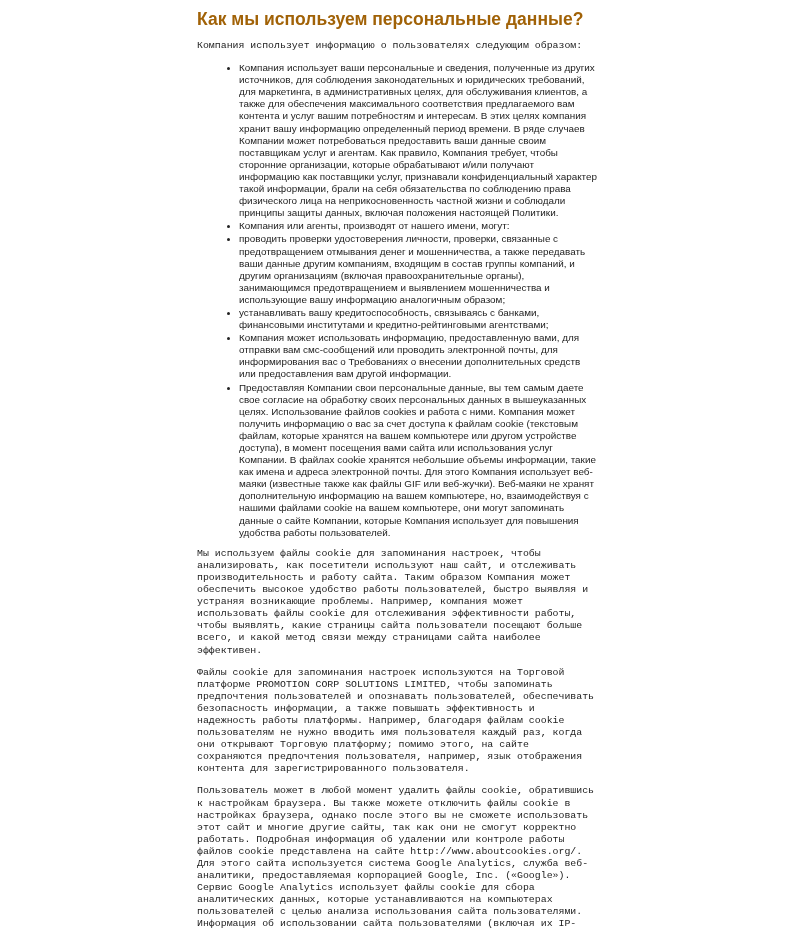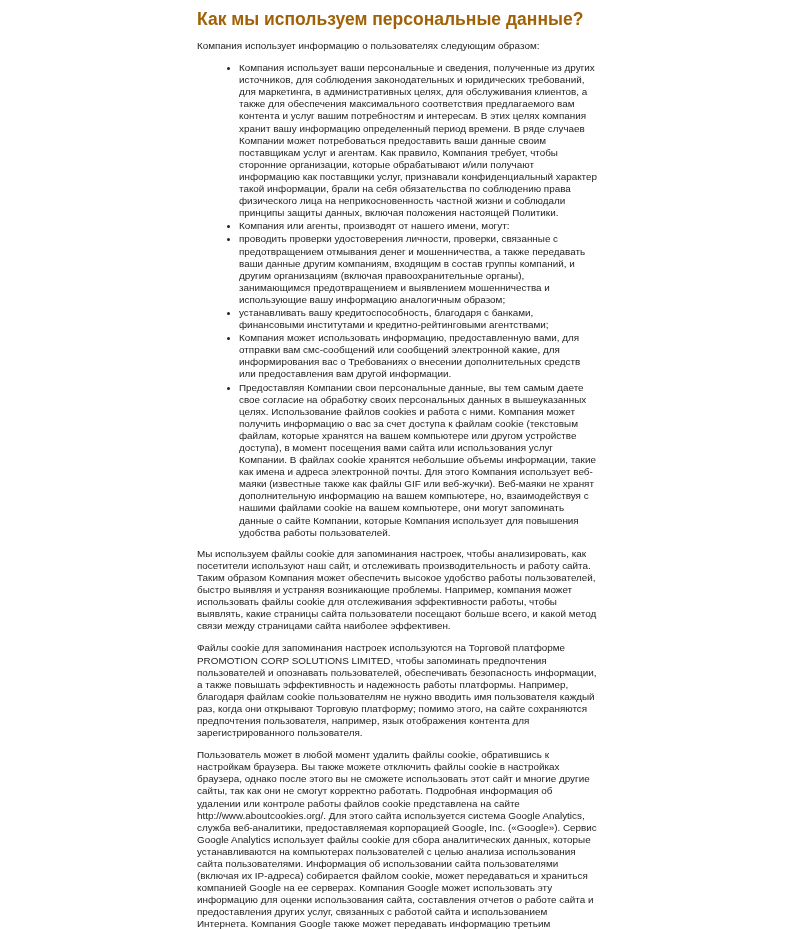--- a/index.html
+++ b/index.html
@@ -7,36 +7,36 @@
   .content {
     position: absolute; left: 197px; top: 0; width: 400px;
     font-family: "Liberation Sans", sans-serif; color: #222222;
     font-size: 9.9px; line-height: 12.1px;
   }
   h2 {
     font-family: "Liberation Sans", sans-serif; font-weight: bold;
     font-size: 17.5px; line-height: 22px; margin: 8px 0 10px 0; color: #a16207;
     white-space: nowrap;
   }
-  p { margin: 0 0 10px 0; }
+  p { margin: 0 0 10px 0; font-family: Liberation Mono, monospace; }
   ul { margin: 0 0 9px 0; padding-left: 30px; }
   li { margin: 0 0 1px 12px; }
   li::marker { font-size: 9px; }
 </style>
 </head>
 <body>
 
 <div class="content">
   <h2>Как мы используем персональные данные?</h2>
   <p>Компания использует информацию о пользователях следующим образом:</p>
   <ul>
     <li>Компания использует ваши персональные и сведения, полученные из других источников, для соблюдения законодательных и юридических требований, для маркетинга, в административных целях, для обслуживания клиентов, а также для обеспечения максимального соответствия предлагаемого вам контента и услуг вашим потребностям и интересам. В этих целях компания хранит вашу информацию определенный период времени. В ряде случаев Компании может потребоваться предоставить ваши данные своим поставщикам услуг и агентам. Как правило, Компания требует, чтобы сторонние организации, которые обрабатывают и/или получают информацию как поставщики услуг, признавали конфиденциальный характер такой информации, брали на себя обязательства по соблюдению права физического лица на неприкосновенность частной жизни и соблюдали принципы защиты данных, включая положения настоящей Политики.</li>
     <li>Компания или агенты, производят от нашего имени, могут:</li>
     <li>проводить проверки удостоверения личности, проверки, связанные с предотвращением отмывания денег и мошенничества, а также передавать ваши данные другим компаниям, входящим в состав группы компаний, и другим организациям (включая правоохранительные органы), занимающимся предотвращением и выявлением мошенничества и использующие вашу информацию аналогичным образом;</li>
-    <li>устанавливать вашу кредитоспособность, благодаря с банками, финансовыми институтами и кредитно-рейтинговыми агентствами;</li>
-    <li>Компания может использовать информацию, предоставленную вами, для отправки вам смс-сообщений или сообщений электронной какие, для информирования вас о Требованиях о внесении дополнительных средств или предоставления вам другой информации.</li>
+    <li>устанавливать вашу кредитоспособность, связываясь с банками, финансовыми институтами и кредитно-рейтинговыми агентствами;</li>
+    <li>Компания может использовать информацию, предоставленную вами, для отправки вам смс-сообщений или проводить электронной почты, для информирования вас о Требованиях о внесении дополнительных средств или предоставления вам другой информации.</li>
     <li>Предоставляя Компании свои персональные данные, вы тем самым даете свое согласие на обработку своих персональных данных в вышеуказанных целях. Использование файлов cookies и работа с ними. Компания может получить информацию о вас за счет доступа к файлам cookie (текстовым файлам, которые хранятся на вашем компьютере или другом устройстве доступа), в момент посещения вами сайта или использования услуг Компании. В файлах cookie хранятся небольшие объемы информации, такие как имена и адреса электронной почты. Для этого Компания использует веб-маяки (известные также как файлы GIF или веб-жучки). Веб-маяки не хранят дополнительную информацию на вашем компьютере, но, взаимодействуя с нашими файлами cookie на вашем компьютере, они могут запоминать данные о сайте Компании, которые Компания использует для повышения удобства работы пользователей.</li>
   </ul>
   <p>Мы используем файлы cookie для запоминания настроек, чтобы анализировать, как посетители используют наш сайт, и отслеживать производительность и работу сайта. Таким образом Компания может обеспечить высокое удобство работы пользователей, быстро выявляя и устраняя возникающие проблемы. Например, компания может использовать файлы cookie для отслеживания эффективности работы, чтобы выявлять, какие страницы сайта пользователи посещают больше всего, и какой метод связи между страницами сайта наиболее эффективен.</p>
   <p>Файлы cookie для запоминания настроек используются на Торговой платформе PROMOTION CORP SOLUTIONS LIMITED, чтобы запоминать предпочтения пользователей и опознавать пользователей, обеспечивать безопасность информации, а также повышать эффективность и надежность работы платформы. Например, благодаря файлам cookie пользователям не нужно вводить имя пользователя каждый раз, когда они открывают Торговую платформу; помимо этого, на сайте сохраняются предпочтения пользователя, например, язык отображения контента для зарегистрированного пользователя.</p>
   <p>Пользователь может в любой момент удалить файлы cookie, обратившись к настройкам браузера. Вы также можете отключить файлы cookie в настройках браузера, однако после этого вы не сможете использовать этот сайт и многие другие сайты, так как они не смогут корректно работать. Подробная информация об удалении или контроле работы файлов cookie представлена на сайте http://www.aboutcookies.org/. Для этого сайта используется система Google Analytics, служба веб-аналитики, предоставляемая корпорацией Google, Inc. («Google»). Сервис Google Analytics использует файлы cookie для сбора аналитических данных, которые устанавливаются на компьютерах пользователей с целью анализа использования сайта пользователями. Информация об использовании сайта пользователями (включая их IP-адреса) собирается файлом cookie, может передаваться и храниться компанией Google на ее серверах. Компания Google может использовать эту информацию для оценки использования сайта, составления отчетов о работе сайта и предоставления других услуг, связанных с работой сайта и использованием Интернета. Компания Google также может передавать информацию третьим сторонам, если это требуется в соответствии с законодательством или если такие третьи стороны производят обработку информации от имени компании Google. Компания Google не устанавливает связь вашего IP-адреса с другими полученными данными. Используя этот сайт, вы даете свое согласие на обработку данных о вас компанией Google вышеописанным образом в вышеуказанных целях.</p>
 
 </div>
 
 </body></html>

